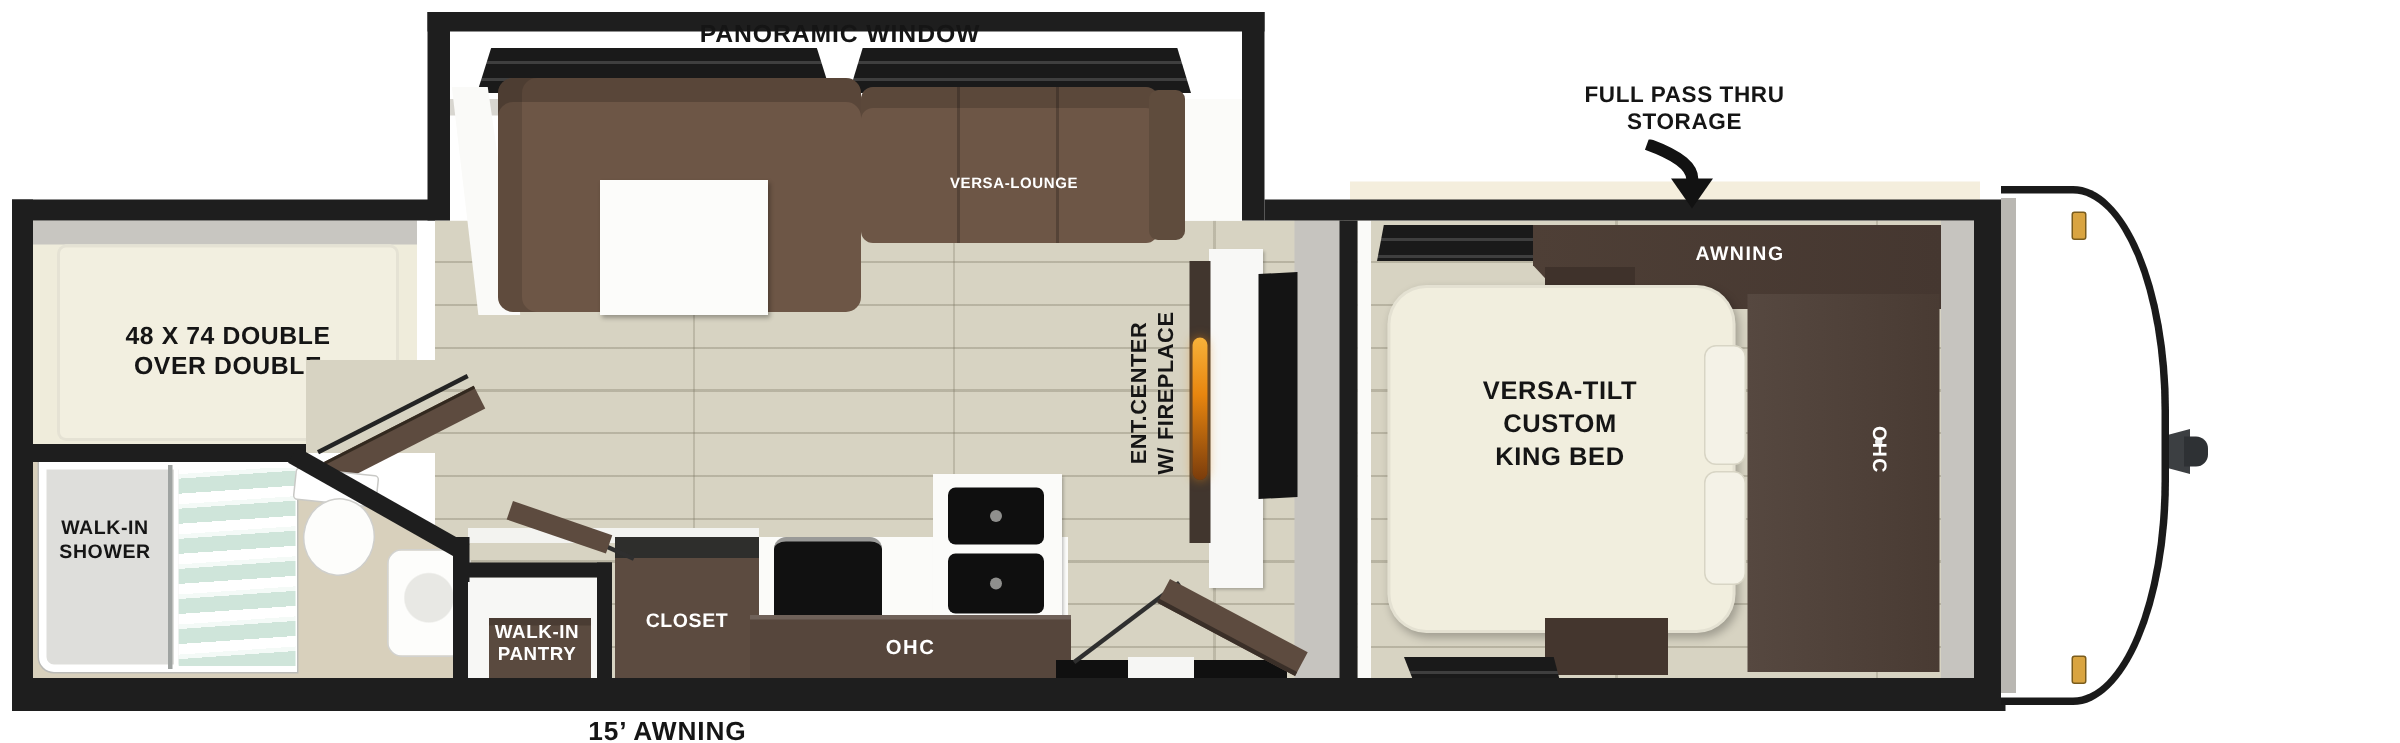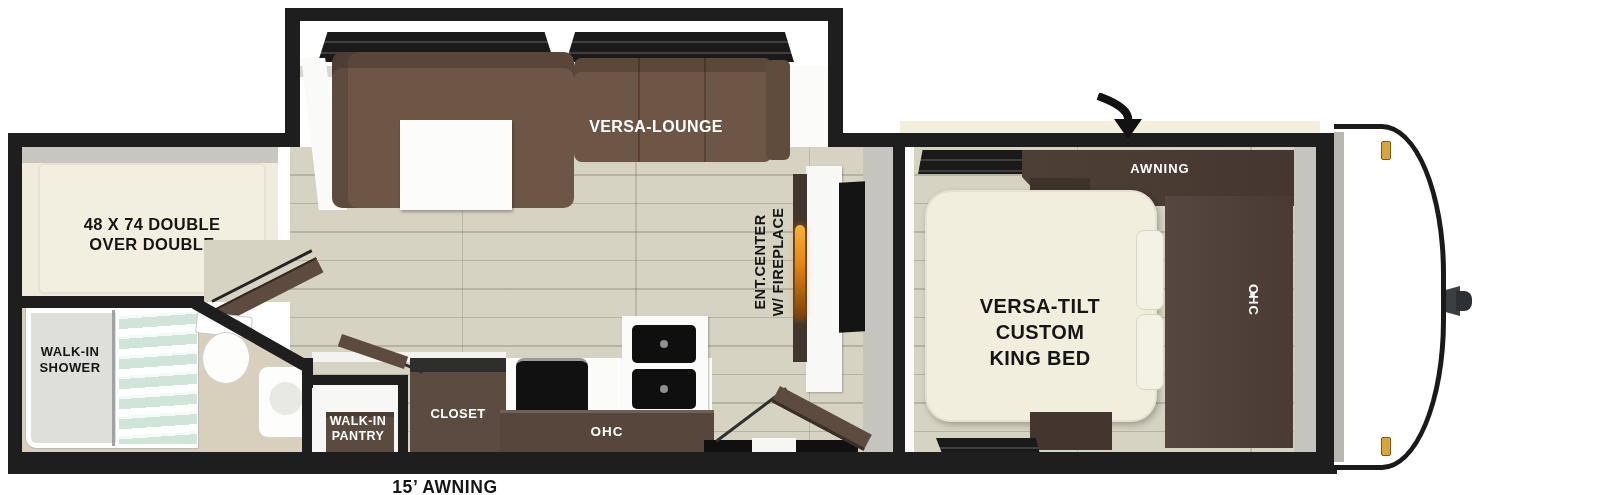--- a/index.html
+++ b/index.html
@@ -29,21 +29,21 @@
   <div class="abs" style="left:300px;top:66px;width:528px;height:11px;background:#d8d6d0;"></div>
   <div class="win" style="left:318px;top:32px;width:236px;height:30px;clip-path:polygon(4% 0,96% 0,100% 100%,0 100%);"></div>
   <div class="win" style="left:566px;top:32px;width:228px;height:30px;clip-path:polygon(4% 0,96% 0,100% 100%,0 100%);"></div>
   <div class="abs" style="left:295px;top:58px;width:52px;height:152px;background:#fafaf8;clip-path:polygon(12% 0,58% 0,100% 100%,46% 100%);"></div>
   <div class="abs" style="left:790px;top:66px;width:38px;height:81px;background:#fbfbf9;"></div>
 
   <div class="abs" style="left:332px;top:52px;width:242px;height:156px;background:var(--sofa,#6d5646);border-radius:10px;box-shadow:inset 0 16px 0 rgba(0,0,0,.18), inset 16px 0 0 rgba(0,0,0,.12);"></div>
   <div class="abs" style="left:400px;top:120px;width:112px;height:90px;background:#fcfcfa;box-shadow:1px 2px 3px rgba(0,0,0,.3);"></div>
   <div class="abs" style="left:574px;top:58px;width:198px;height:104px;background:var(--sofa,#6d5646);border-radius:8px;box-shadow:inset 0 14px 0 rgba(0,0,0,.16);background-image:repeating-linear-gradient(90deg, transparent 0 64px, rgba(0,0,0,.22) 64px 66px);"></div>
   <div class="abs" style="left:766px;top:60px;width:24px;height:100px;background:#5f4c3d;border-radius:6px;"></div>
-  <div class="lbl light" style="left:576px;top:117px;width:160px;font-size:16px;">VERSA-LOUNGE</div>
+  <div class="lbl light" style="left:596px;top:117px;width:160px;font-size:10px;">VERSA-LOUNGE</div>
 
   <div class="abs" style="left:863px;top:147px;width:33px;height:305px;background:#c6c4bf;"></div>
   <div class="abs" style="left:806px;top:166px;width:36px;height:226px;background:#f8f8f6;box-shadow:1px 1px 2px rgba(0,0,0,.25);"></div>
   <div class="abs" style="left:793px;top:174px;width:14px;height:188px;background:#41362e;"></div>
   <div class="abs" style="left:795px;top:225px;width:10px;height:95px;border-radius:5px;background:linear-gradient(180deg,#f7b23a,var(--fire,#e8860f) 40%,#7a3c0c);box-shadow:0 0 7px rgba(232,134,15,.6);"></div>
   <div class="abs" style="left:839px;top:182px;width:26px;height:150px;background:#141414;transform:skewY(-3deg);"></div>
   <div class="lbl" style="left:685px;top:244px;width:170px;height:36px;font-size:14.5px;transform:rotate(-90deg);">ENT.CENTER
 W/ FIREPLACE</div>
 
   <div class="abs" style="left:312px;top:352px;width:194px;height:10px;background:#f3f3f0;"></div>
@@ -95,21 +95,21 @@
   <div class="win" style="left:918px;top:150px;width:152px;height:24px;clip-path:polygon(3% 0,100% 0,94% 100%,0 100%);"></div>
   <div class="abs" style="left:1022px;top:150px;width:272px;height:56px;background:linear-gradient(90deg,#4e3f36,#453730);clip-path:polygon(0 0,100% 0,100% 100%,10% 100%,0 48%);"></div>
   <div class="abs" style="left:1030px;top:178px;width:60px;height:38px;background:#3f322b;"></div>
   <div class="lbl light" style="left:1080px;top:161px;width:160px;font-size:13px;letter-spacing:1px;">AWNING</div>
   <div class="abs" style="left:1165px;top:196px;width:128px;height:252px;background:linear-gradient(90deg,#564840,#493b33);"></div>
   <div class="abs" style="left:1250px;top:292px;width:5px;height:5px;border-radius:50%;background:#e8e8e8;"></div>
   <div class="lbl light" style="left:1233px;top:292px;width:40px;font-size:13px;letter-spacing:1px;transform:rotate(90deg);">OHC</div>
   <div class="abs" style="left:925px;top:190px;width:232px;height:232px;background:var(--bed,#f1eede);border-radius:26px;box-shadow:inset 0 0 0 2px rgba(0,0,0,.05),2px 3px 6px rgba(0,0,0,.25);"></div>
   <div class="abs" style="left:1136px;top:230px;width:26px;height:78px;background:#f4f2e7;border:1px solid #d8d5c5;border-radius:8px;"></div>
   <div class="abs" style="left:1136px;top:314px;width:26px;height:74px;background:#f4f2e7;border:1px solid #d8d5c5;border-radius:8px;"></div>
-  <div class="lbl" style="left:940px;top:250px;width:200px;font-size:20px;line-height:1.3;margin-top:43px;">VERSA-TILT
+  <div class="lbl" style="left:940px;top:250px;width:200px;font-size:17px;line-height:1.3;">VERSA-TILT
 CUSTOM
 KING BED</div>
   <div class="abs" style="left:1030px;top:412px;width:82px;height:38px;background:#44362e;"></div>
   <div class="win" style="left:936px;top:438px;width:104px;height:16px;clip-path:polygon(0 0,96% 0,100% 100%,6% 100%);"></div>
   <div class="abs" style="left:1294px;top:147px;width:22px;height:305px;background:#c6c4bf;"></div>
 
   <div class="abs" style="left:900px;top:121px;width:420px;height:14px;background:#f4eedd;"></div>
   <div class="wall" style="left:285px;top:8px;width:15px;height:139px;"></div>
   <div class="wall" style="left:285px;top:8px;width:558px;height:13px;"></div>
   <div class="wall" style="left:828px;top:8px;width:15px;height:139px;"></div>
@@ -126,19 +126,22 @@
   <div class="wall" style="left:302px;top:375px;width:106px;height:10px;"></div>
   <div class="wall" style="left:398px;top:375px;width:10px;height:79px;"></div>
 
   <div class="abs" style="left:1440px;top:286px;width:20px;height:30px;background:#3c3f42;clip-path:polygon(0 18%,100% 0,100% 100%,0 82%);"></div>
   <div class="abs" style="left:1456px;top:291px;width:16px;height:20px;background:#2e3134;border-radius:0 8px 8px 0;"></div>
   <div class="abs" style="left:1334px;top:124px;width:112px;height:346px;background:#ffffff;border:5px solid #1a1a1a;border-left:none;box-sizing:border-box;border-radius:0 64px 64px 0 / 0 150px 150px 0;"></div>
   <div class="abs" style="left:1334px;top:132px;width:10px;height:330px;background:#b9b7b2;"></div>
   <div class="abs" style="left:1381px;top:141px;width:8px;height:17px;background:var(--marker,#d9a440);border:1px solid #7a5c1c;border-radius:2px;"></div>
   <div class="abs" style="left:1381px;top:437px;width:8px;height:17px;background:var(--marker,#d9a440);border:1px solid #7a5c1c;border-radius:2px;"></div>
 
+  <div class="lbl" style="left:400px;top:13px;width:320px;font-size:16.5px;letter-spacing:.6px;">PANORAMIC WINDOW</div>
+  <div class="lbl" style="left:1028px;top:55px;width:190px;font-size:15px;">FULL PASS THRU
+STORAGE</div>
   <svg class="abs" style="left:1090px;top:93px;" width="56" height="46" viewBox="0 0 56 46">
     <path d="M8,3 C30,11 40,19 38,29" stroke="#121212" stroke-width="8" fill="none"></path>
     <polygon points="24,26 52,26 38,46" fill="#121212"></polygon>
   </svg>
   <div class="lbl" style="left:360px;top:477px;width:170px;font-size:17.5px;letter-spacing:.6px;">15’ AWNING</div>
 
 </div>
 
 </body></html>

